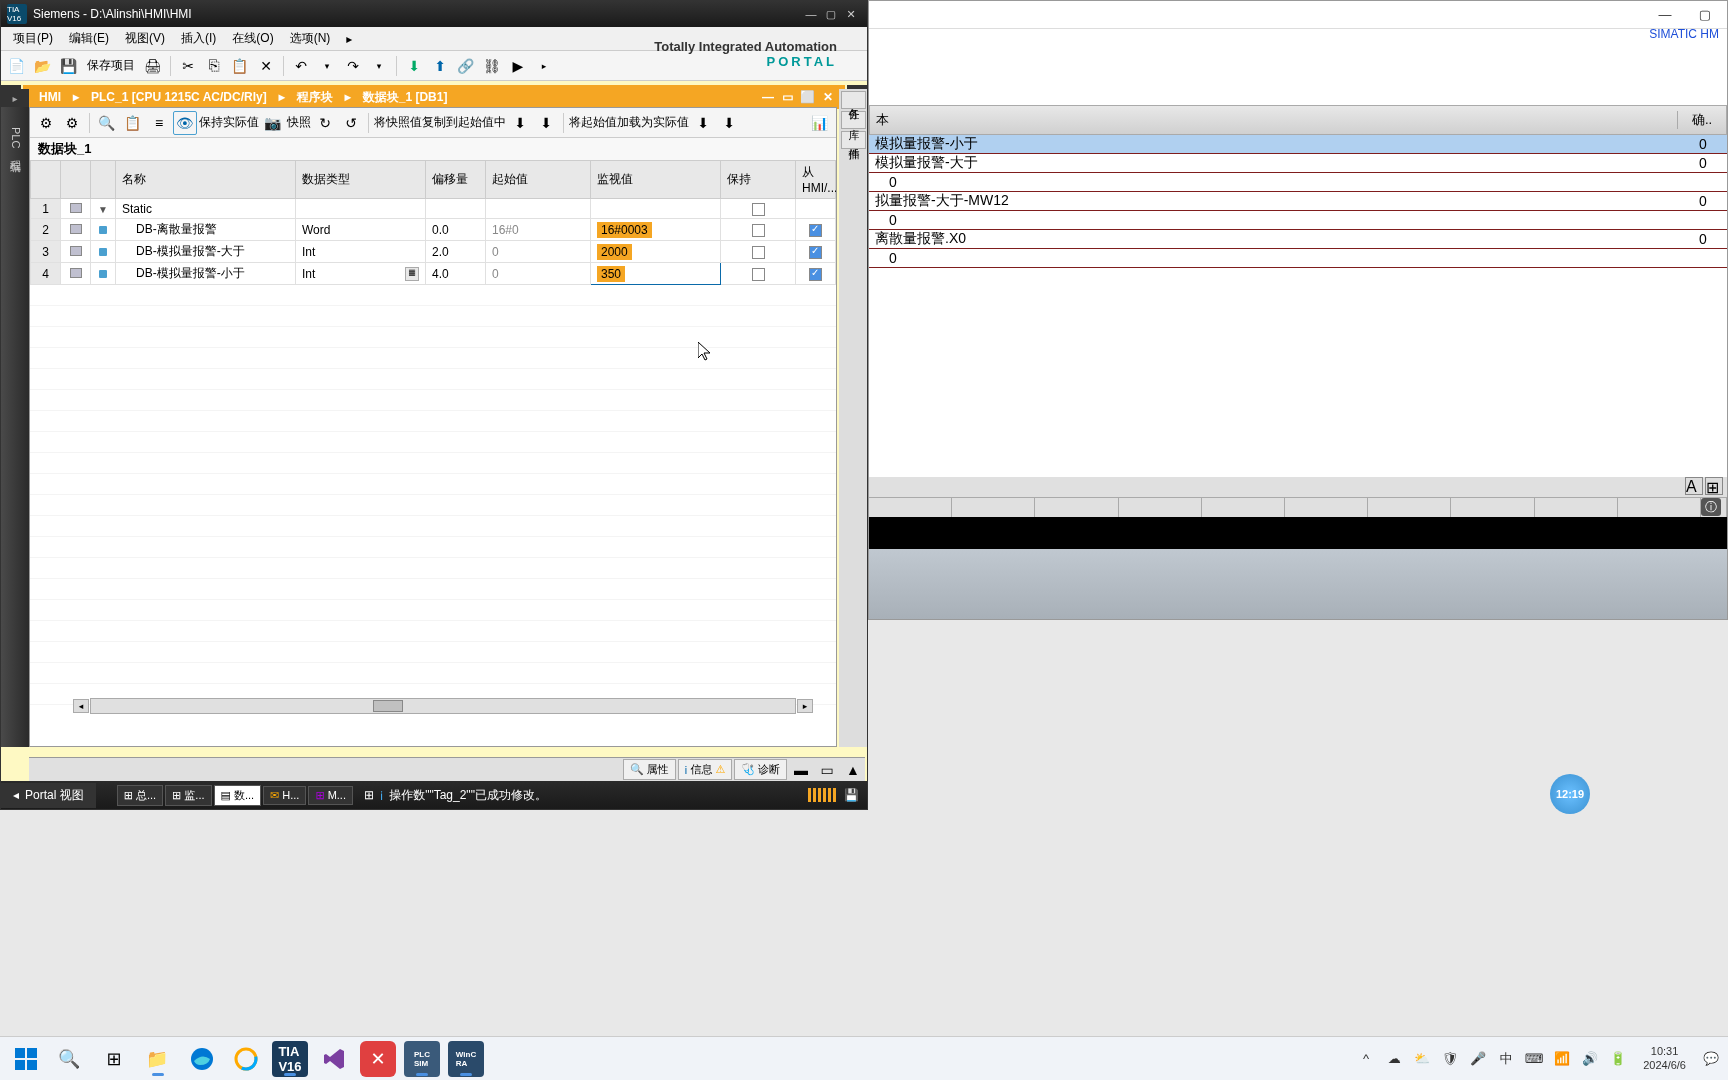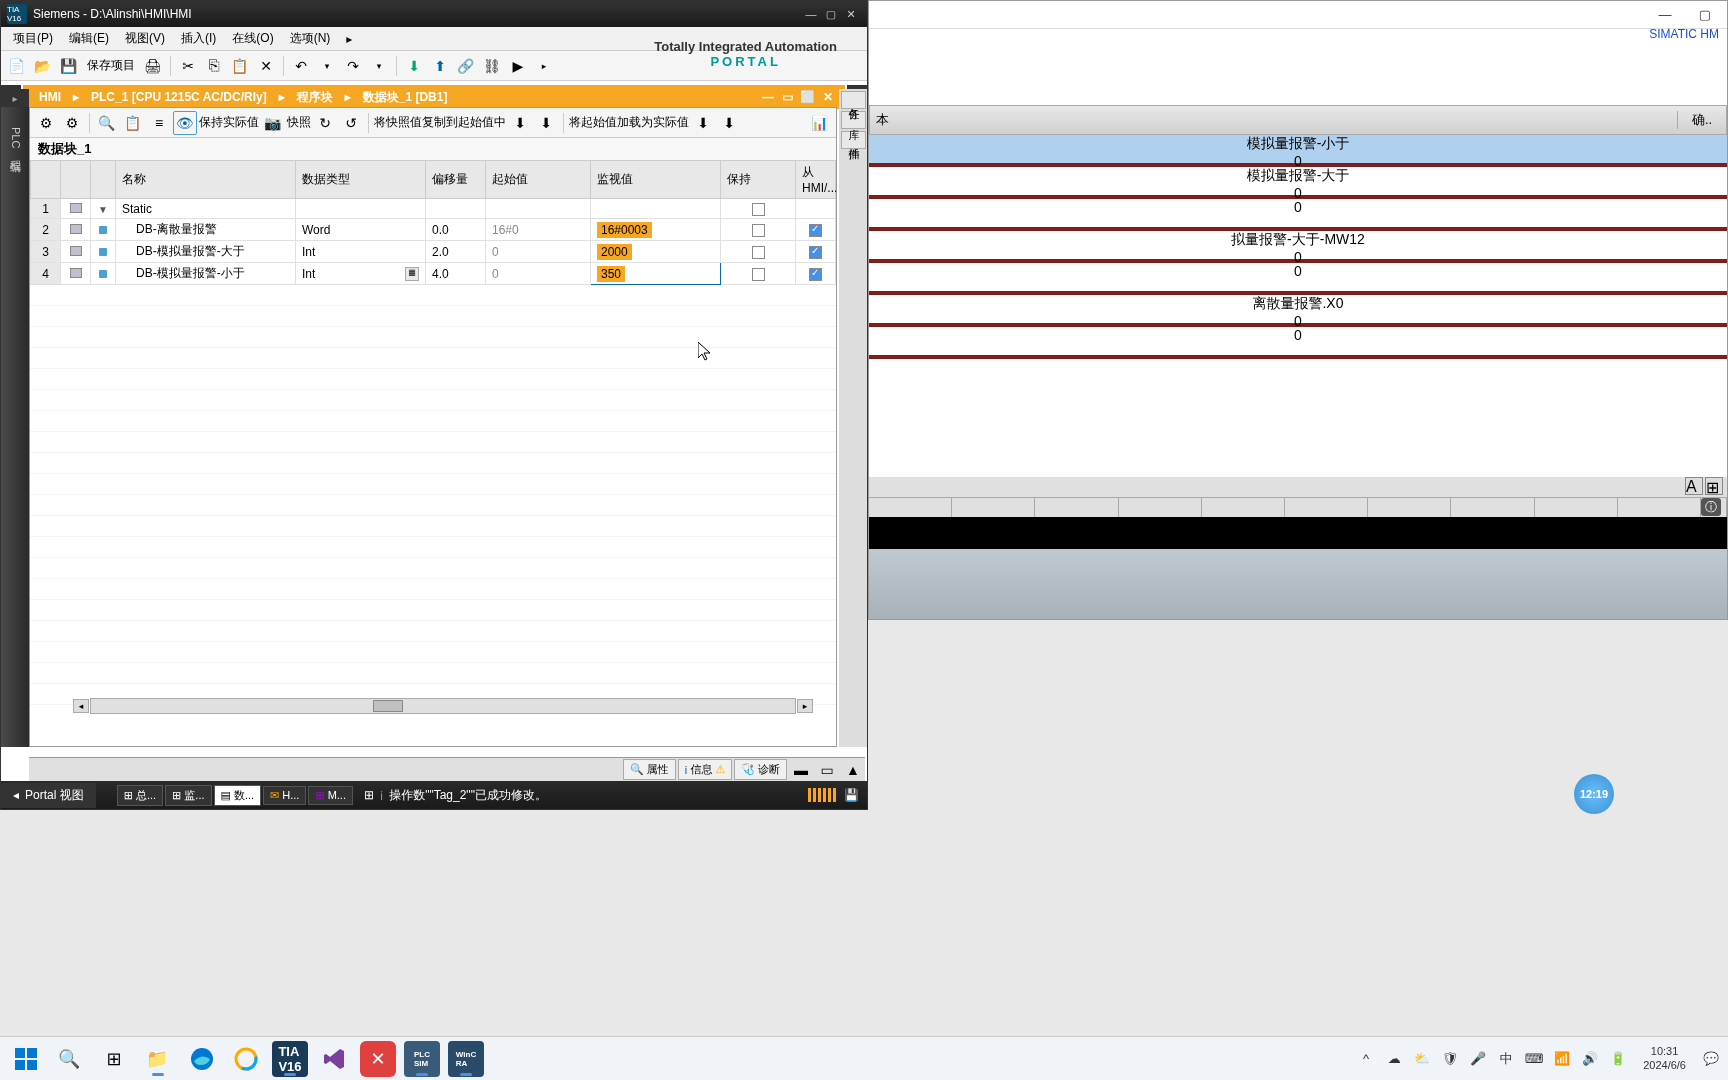--- a/index.html
+++ b/index.html
@@ -1,33 +1,33 @@
 <!DOCTYPE html>
 <html><head>
   <meta charset="utf-8">
   <style>
     * { margin: 0; padding: 0; box-sizing: border-box; font-family: "Microsoft YaHei", Arial, sans-serif; }
     body { width: 1728px; height: 1080px; background: #e8e8e8; overflow: hidden; position: relative; }
 
-    .tia-window { position: absolute; left: 0; top: 0; width: 868px; height: 810px; background: #ffffff; border: 1px solid #333; }
+    .tia-window { position: absolute; left: 0; top: 0; width: 868px; height: 810px; background: #fef9c3; border: 1px solid #333; }
     .tia-titlebar { height: 26px; background: linear-gradient(to bottom, #333, #1a1a1a); color: #fff; display: flex; align-items: center; padding: 0 6px; font-size: 12px; }
     .tia-logo { width: 20px; height: 20px; background: #0a4a6a; color: #fff; font-size: 8px; display: flex; align-items: center; justify-content: center; margin-right: 6px; border-radius: 2px; }
     .tia-title-text { flex: 1; }
     .win-controls { display: flex; }
     .win-btn { width: 20px; height: 18px; display: flex; align-items: center; justify-content: center; cursor: pointer; color: #ccc; font-size: 11px; }
 
     .tia-menubar { height: 24px; background: #f0f0f0; display: flex; align-items: center; padding: 0 4px; border-bottom: 1px solid #ccc; font-size: 12px; }
     .menu-item { padding: 3px 8px; cursor: pointer; }
 
     .tia-toolbar { height: 30px; background: #f5f5f5; border-bottom: 1px solid #ccc; display: flex; align-items: center; padding: 0 4px; gap: 2px; }
     .tb-btn { width: 24px; height: 24px; display: flex; align-items: center; justify-content: center; cursor: pointer; border-radius: 2px; font-size: 14px; }
     .tb-sep { width: 1px; height: 20px; background: #ccc; margin: 0 3px; }
     .tb-text { font-size: 12px; padding: 0 4px; }
     
-    .tia-branding { position: absolute; right: 30px; top: 38px; text-align: center; font-size: 13px; font-weight: bold; color: #333; margin-left: 32px; }
+    .tia-branding { position: absolute; right: 30px; top: 38px; text-align: right; font-size: 13px; font-weight: bold; color: #333; margin-left: 32px; }
     .portal-text { color: #009999; font-size: 13px; letter-spacing: 3px; }
 
     .tia-breadcrumb { height: 24px; background: #f5a623; color: #fff; display: flex; align-items: center; padding: 0 8px; font-size: 12px; font-weight: bold; margin: 0 2px; }
     .bc-arrow { width: 20px; background: #333; height: 24px; display: flex; align-items: center; justify-content: center; color: #aaa; }
     .bc-item { padding: 0 8px; }
     .bc-sep { padding: 0 4px; }
     .bc-controls { margin-left: auto; display: flex; gap: 2px; }
     .bc-ctrl { width: 18px; height: 18px; display: flex; align-items: center; justify-content: center; cursor: pointer; }
 
     .left-sidebar { position: absolute; left: 0; top: 106px; width: 28px; height: 640px; background: linear-gradient(to right, #4a4a4a, #2a2a2a); writing-mode: vertical-rl; text-orientation: mixed; color: #ccc; font-size: 11px; display: flex; align-items: center; justify-content: flex-start; padding-top: 20px; }
@@ -77,32 +77,32 @@
     .orange-bars { width: 30px; height: 14px; background: repeating-linear-gradient(90deg, #f5a623, #f5a623 3px, transparent 3px, transparent 5px); }
 
     .hmi-window { position: absolute; left: 868px; top: 0; right: 0; height: 620px; background: #fff; border: 1px solid #999; }
     .hmi-titlebar { height: 28px; background: #fff; border-bottom: 1px solid #ddd; display: flex; align-items: center; justify-content: flex-end; padding: 0 8px; gap: 12px; }
     .hmi-wbtn { width: 28px; height: 20px; display: flex; align-items: center; justify-content: center; cursor: pointer; color: #333; font-size: 13px; }
     .hmi-brand { position: absolute; right: 8px; top: 26px; font-size: 12px; color: #1d4ed8; }
     .hmi-header-bar { height: 30px; background: linear-gradient(to bottom, #e8e8e8, #d0d0d0); border: 1px solid #aaa; margin-top: 76px; display: flex; align-items: center; font-size: 13px; }
     .hmi-hcol1 { flex: 1; padding: 0 6px; border-right: 1px solid #aaa; }
     .hmi-hcol2 { width: 48px; text-align: center; }
     .hmi-list { background: #fff; }
-    .hmi-row { height: 32px; display: flex; align-items: center; font-size: 14px; border-bottom: 4px solid #7f1d1d; flex-direction: column; }
+    .hmi-row { height: 19px; display: flex; align-items: center; font-size: 14px; border-bottom: 1px solid #7f1d1d; }
     .hmi-row.selected { background: #b0d0f0; }
     .hmi-cell1 { flex: 1; padding: 0 6px; }
     .hmi-cell2 { width: 48px; text-align: center; }
     .hmi-bottom-bar { position: absolute; bottom: 122px; left: 0; right: 0; height: 20px; background: #e0e0e0; display: flex; justify-content: flex-end; padding: 0 4px; gap: 2px; }
     .hmi-btn-row { position: absolute; bottom: 102px; left: 0; right: 0; height: 20px; background: #e0e0e0; display: flex; border-top: 1px solid #aaa; }
     .hmi-btn-row .cell { flex: 1; border-right: 1px solid #aaa; }
     .hmi-info-icon { width: 20px; height: 18px; background: #555; color: #fff; display: flex; align-items: center; justify-content: center; font-size: 12px; border-radius: 3px; }
     .hmi-black-bar { position: absolute; bottom: 70px; left: 0; right: 0; height: 32px; background: #000; }
     .hmi-gray-bar { position: absolute; bottom: 0; left: 0; right: 0; height: 70px; background: linear-gradient(to bottom, #c0c8d0, #a8b0b8); }
 
-    .clock-widget { position: absolute; right: 114px; top: 774px; width: 40px; height: 40px; background: radial-gradient(circle, #6ac0ff, #3a90d0); border-radius: 50%; color: #fff; font-size: 11px; display: flex; align-items: center; justify-content: center; font-weight: bold; }
+    .clock-widget { position: absolute; right: 138px; top: 774px; width: 40px; height: 40px; background: radial-gradient(circle, #6ac0ff, #3a90d0); border-radius: 50%; color: #fff; font-size: 11px; display: flex; align-items: center; justify-content: center; font-weight: bold; }
 
     .taskbar { position: absolute; left: 0; bottom: 0; right: 0; height: 44px; background: #f0f3f8; border-top: 1px solid #ccc; display: flex; align-items: center; padding: 0 8px; }
     .taskbar-left { display: flex; align-items: center; gap: 8px; }
     .tb-icon { width: 36px; height: 36px; display: flex; align-items: center; justify-content: center; cursor: pointer; border-radius: 4px; font-size: 18px; position: relative; }
     .tb-icon.active::after { content: ""; position: absolute; bottom: 1px; left: 12px; right: 12px; height: 3px; background: #4a90e2; border-radius: 2px; }
     .taskbar-right { margin-left: auto; display: flex; align-items: center; gap: 10px; font-size: 11px; color: #333; }
     .tray-icon { width: 18px; height: 18px; display: flex; align-items: center; justify-content: center; cursor: pointer; font-size: 13px; }
     .clock-area { text-align: center; line-height: 1.2; padding: 0 6px; }
 
     .cursor { position: absolute; left: 698px; top: 342px; font-size: 16px; pointer-events: none; }

